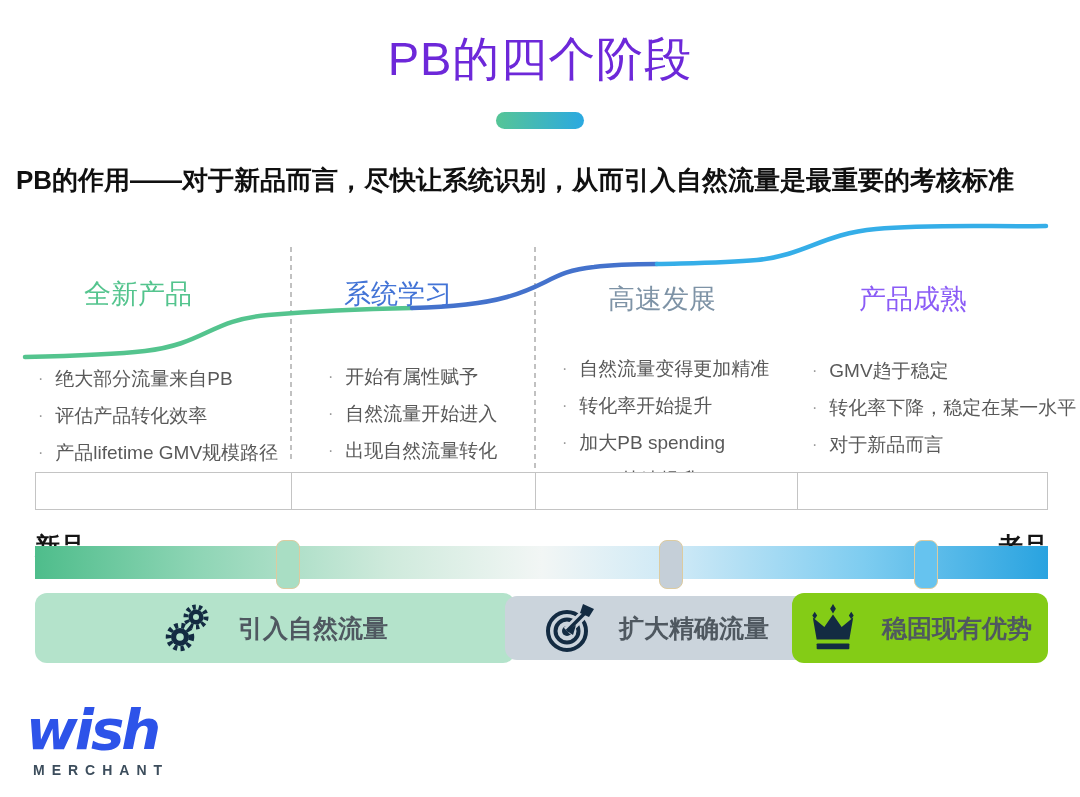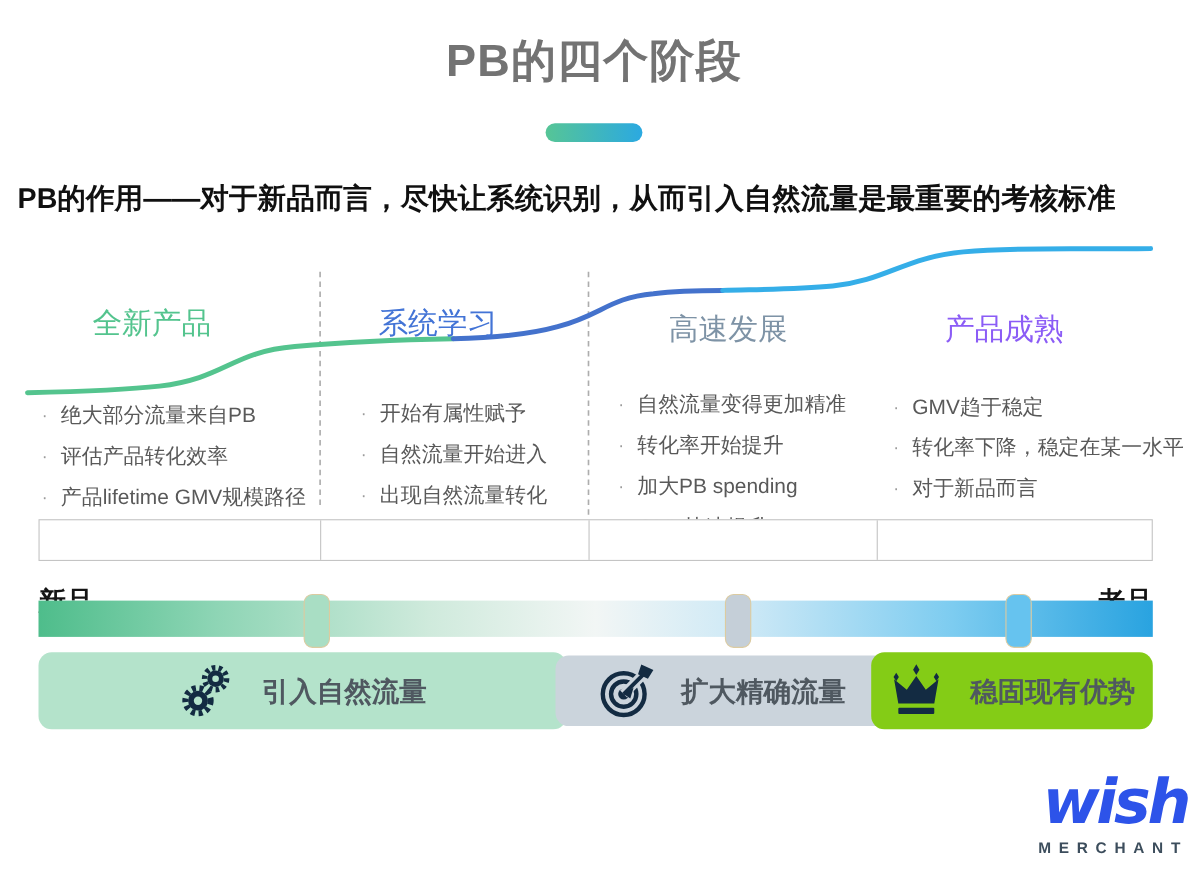--- a/index.html
+++ b/index.html
@@ -1,21 +1,21 @@
 <!DOCTYPE html>
 <html><head>
 <meta charset="utf-8">
 <style>
   * { margin:0; padding:0; box-sizing:border-box; }
   html,body { background:#fff; }
   body { font-family:"Liberation Sans","DejaVu Sans",sans-serif; }
   .page { position:relative; width:1080px; height:797px; background:#fff; overflow:hidden; }
 
   .title { position:absolute; top:28px; left:0; width:100%; text-align:center;
-           font-size:41px; font-weight:700; color:#737373; letter-spacing:1px; }
+           font-size:47px; font-weight:400; color:#6d28d9; letter-spacing:1px; }
   .title-pill { position:absolute; top:112px; left:496px; width:88px; height:17px;
                 border-radius:9px; background:linear-gradient(90deg,#56C596,#2BA9E1); }
   .subtitle { position:absolute; top:163px; left:16px; width:1056px;
               font-size:26px; font-weight:700; color:#101010; white-space:nowrap; }
 
   .curve-svg { position:absolute; left:0; top:0; width:1080px; height:797px; pointer-events:none; }
 
   .stage-label { position:absolute; font-size:27px; font-weight:500; white-space:nowrap; }
   .sl-0 { left:84px;  top:276px; color:#54C48E; }
   .sl-1 { left:344px; top:276px; color:#4374D6; }
@@ -50,21 +50,21 @@
   .h-2 { left:914px; background:#66C3EF; }
 
   .phase-card { position:absolute; display:flex; align-items:center; justify-content:center;
                 gap:24px; border-radius:12px; }
   .pc-0 { left:35px;  top:593px; width:480px; height:70px; background:#B4E3CB; z-index:1; }
   .pc-1 { left:505px; top:596px; width:302px; height:64px; background:#CBD4DC; z-index:2; }
   .pc-2 { left:792px; top:593px; width:256px; height:70px; background:#84cc16; z-index:3; }
   .phase-card .label { font-size:25px; font-weight:700; color:#4F5860; white-space:nowrap; }
   .phase-card svg { display:block; }
 
-  .logo { position:absolute; left:0; top:700px; width:100%; text-align:right; }
+  .logo { position:absolute; left:0; top:700px; width:100%; text-align:left;padding-left:26px; }
   .logo .wordmark { font-family:"DejaVu Sans",sans-serif; font-size:56px; font-weight:800;
                     font-style:italic; letter-spacing:-3px; color:#2D53E9; line-height:60px; }
   .logo .tagline { font-size:14px; font-weight:700; letter-spacing:7px; color:#3C4D5C;
                    margin-top:2px; text-indent:7px; }
 </style>
 </head>
 <body>
 
 <div class="page">
 

